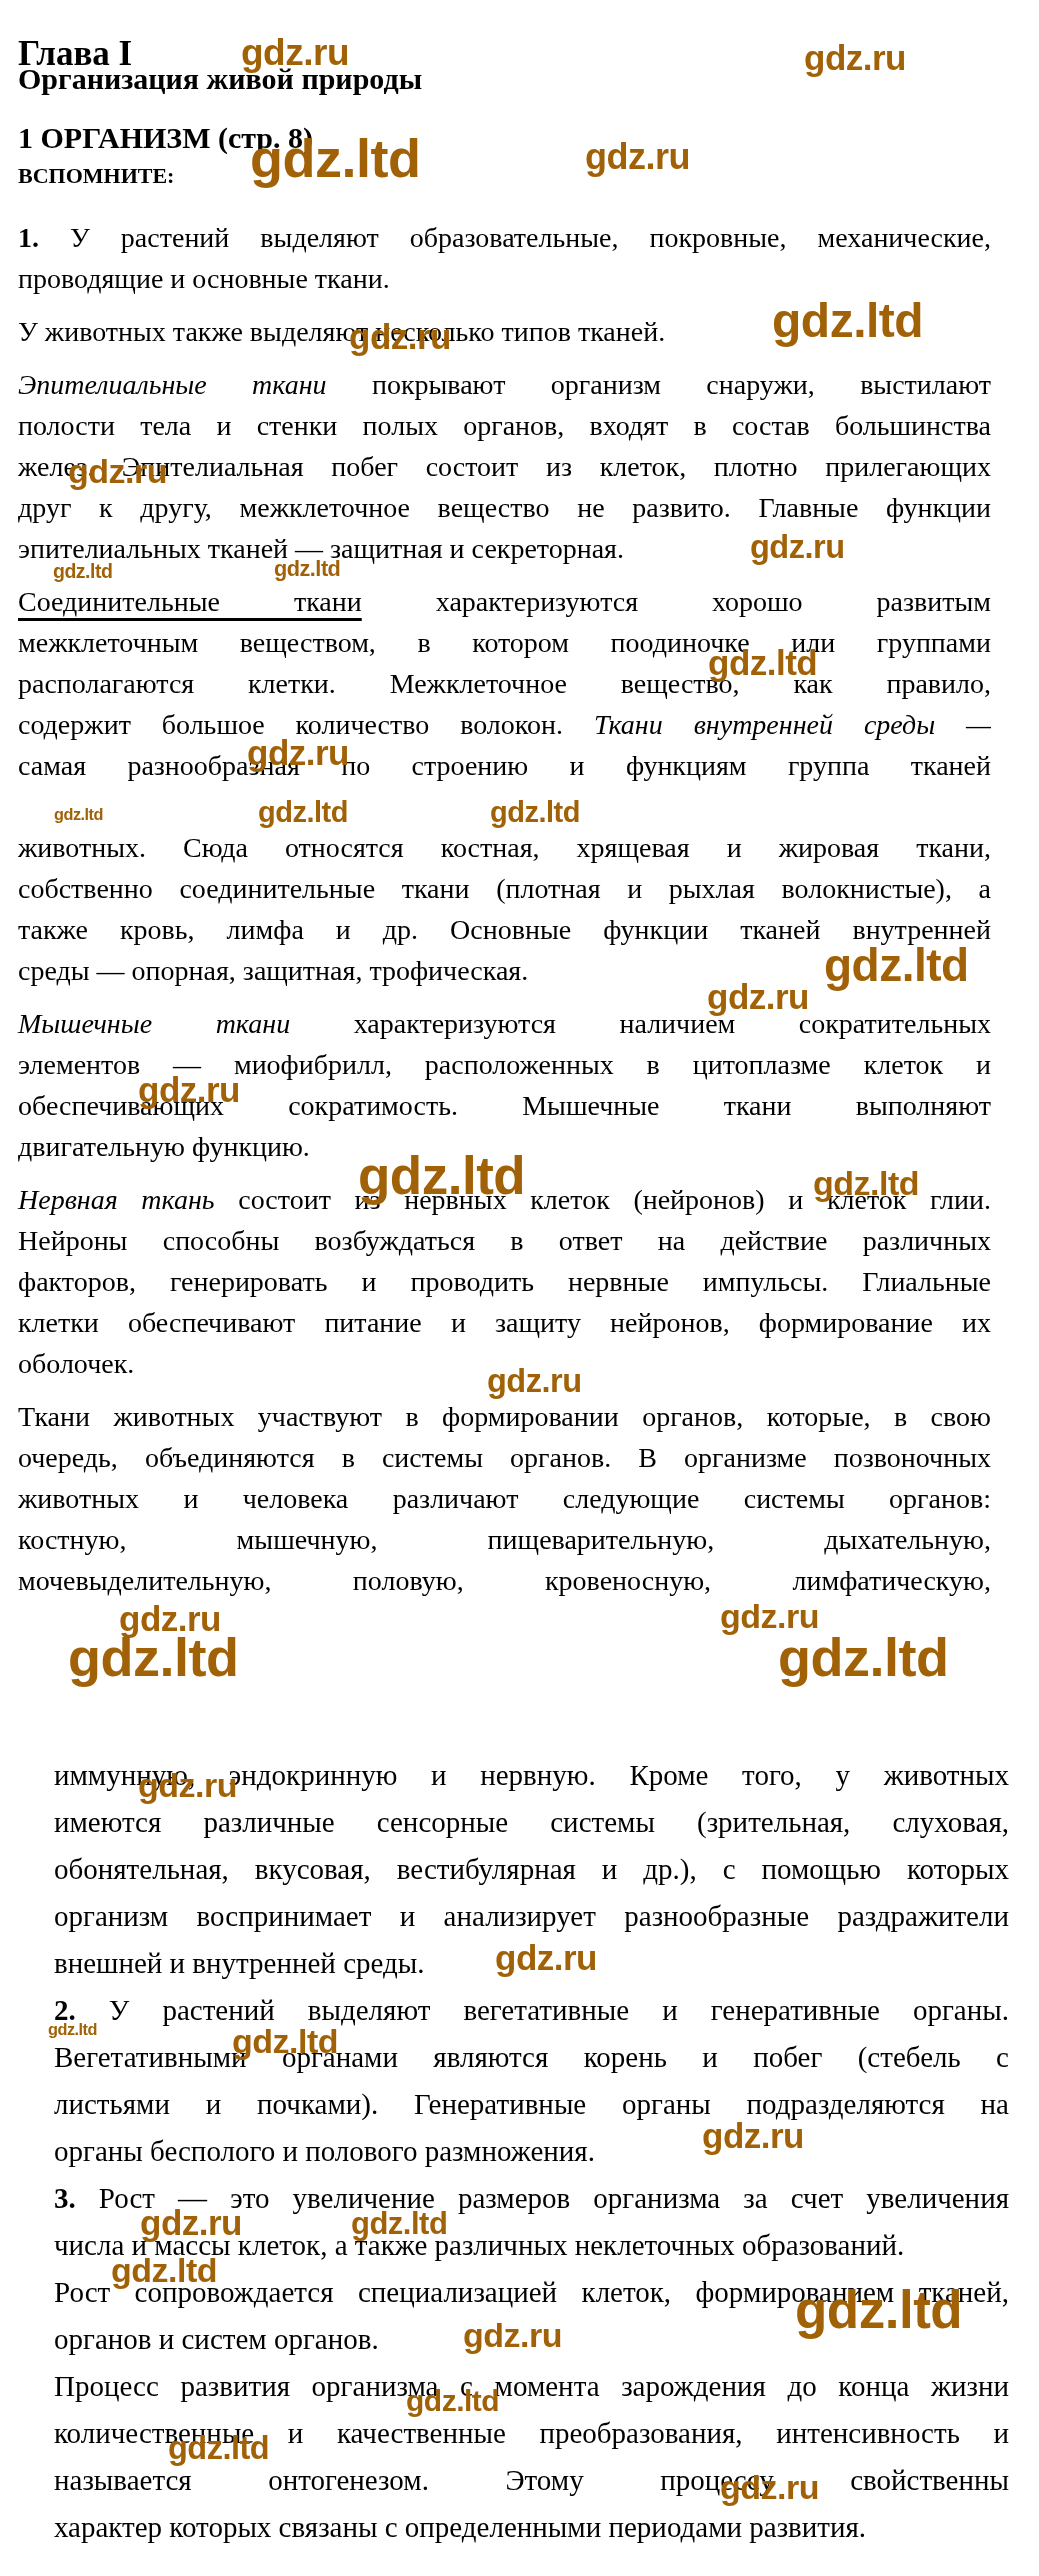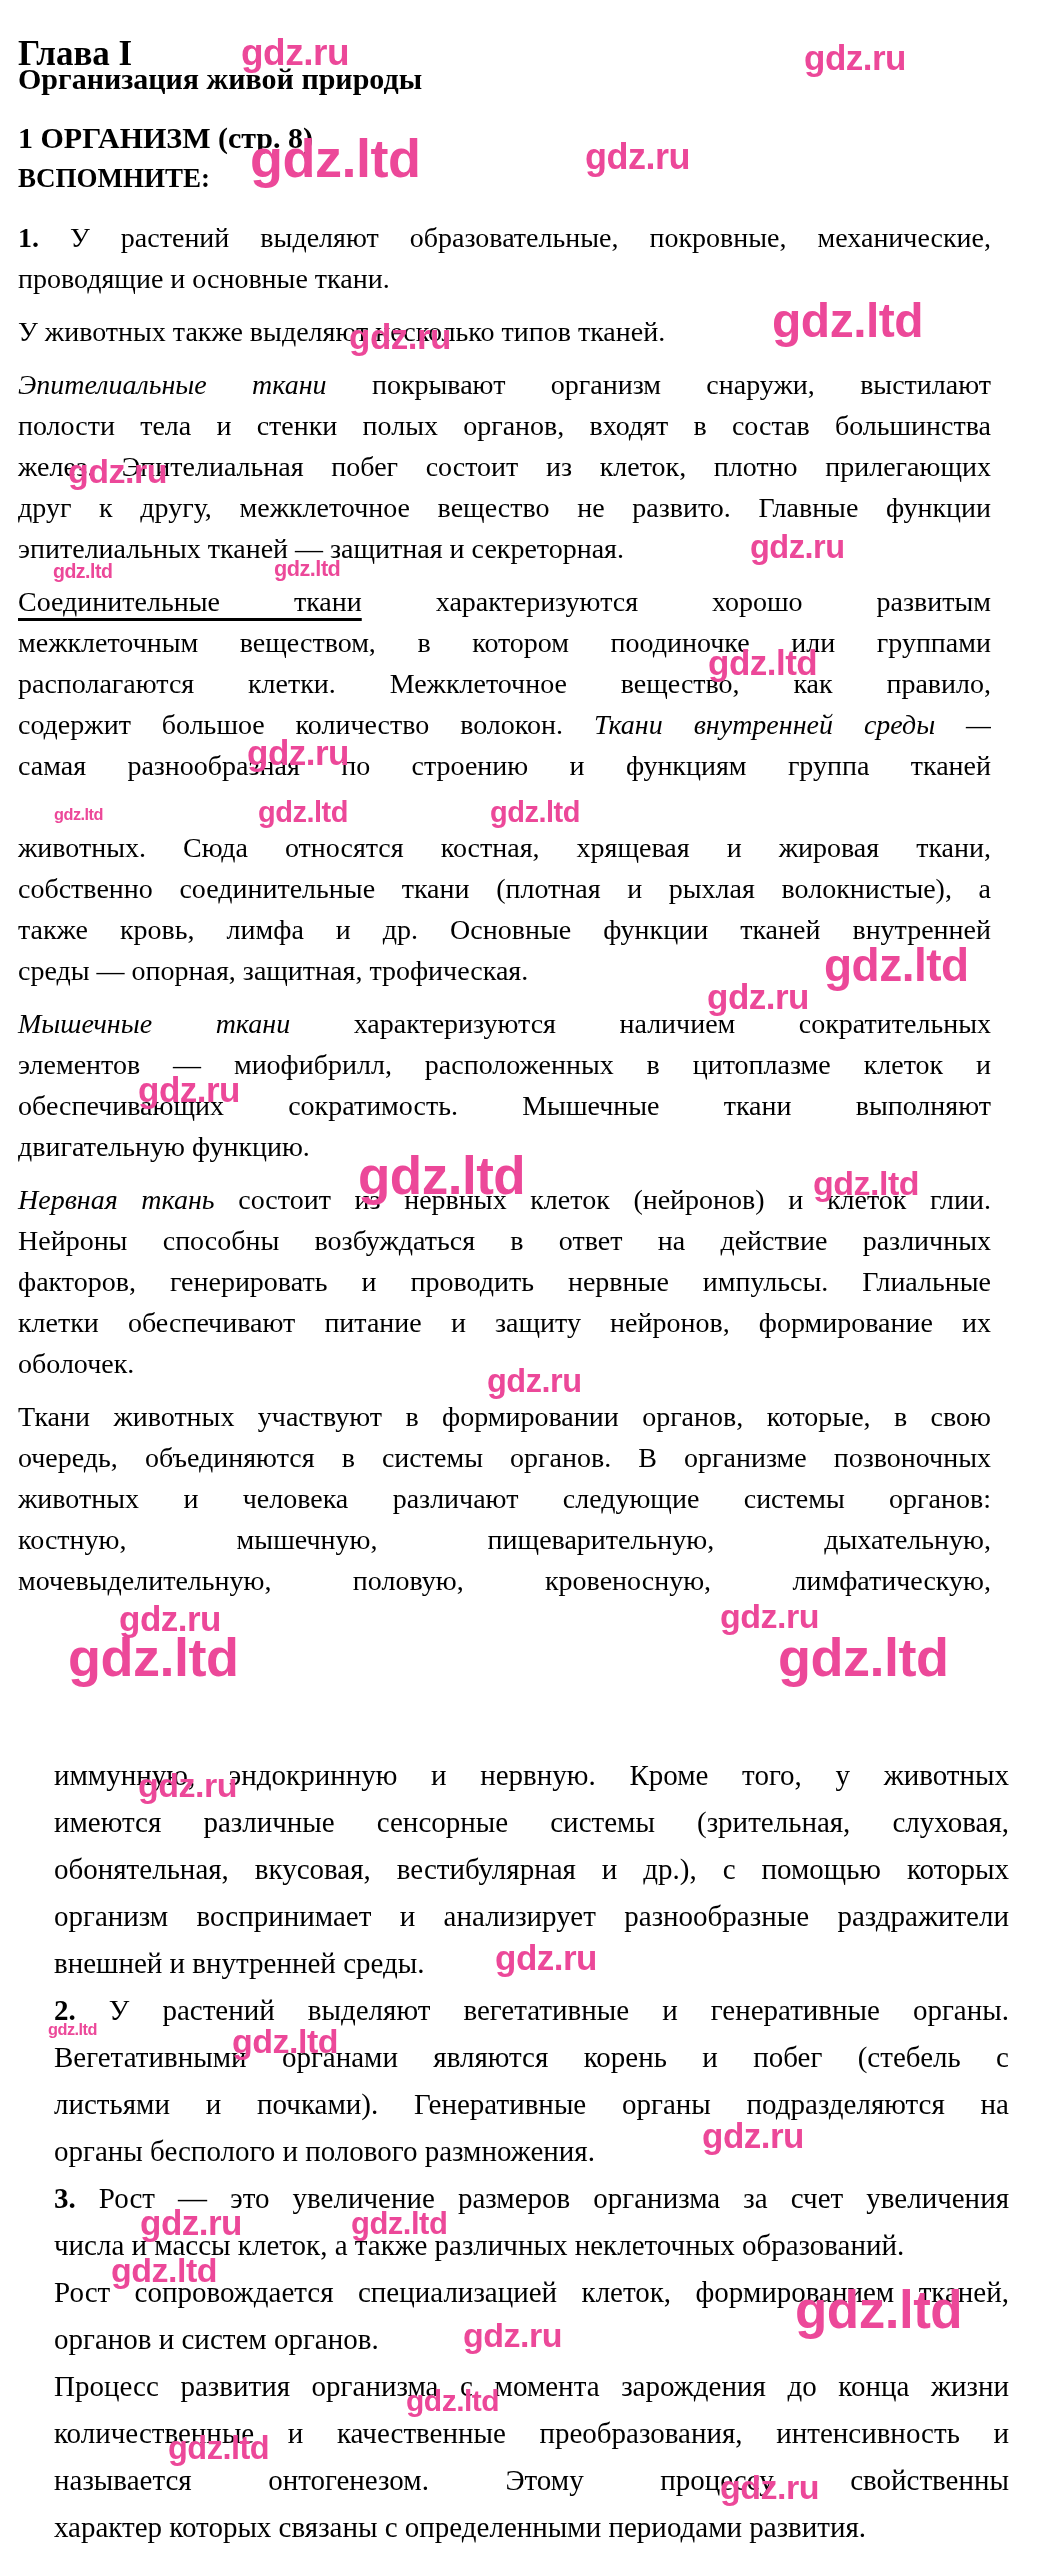--- a/index.html
+++ b/index.html
@@ -10,21 +10,21 @@
     font-family: "Liberation Serif", serif;
     position: relative;
     overflow: hidden;
   }
 
   
   .hdr { position: absolute; left: 18px; font-weight: bold; line-height: 1.05; white-space: nowrap; margin-top: 12px; }
   #chapter   { top: 24px;  font-size: 35px; }
   #subtitle  { top: 51px; font-size: 30px; }
   #section   { top: 110px; font-size: 30px; }
-  #prompt    { top: 152px; font-size: 27px; }
+  #prompt    { top: 152px; font-size: 22px; }
 
   
   .textblock { position: absolute; }
   #upper-block { left: 18px;  top: 217px;  width: 973px; }
   #lower-block { left: 54px; top: 1752px; width: 955px; }
 
   .line {
     text-align: justify;
     text-align-last: justify;
     overflow: visible;
@@ -40,21 +40,21 @@
   .i { font-style: italic; }
   .u { text-decoration: underline; text-decoration-thickness: 2.7px; text-underline-offset: 6.5px; }
 
   
   .wm {
     position: absolute;
     font-family: "Liberation Sans", sans-serif;
     font-weight: 700;
     letter-spacing: -0.5px;
     line-height: 0.78;
-    color: #ec4899;
+    color: #a16207;
     white-space: nowrap;
     z-index: 3;
   }
 </style>
 </head>
 <body>
 
 <div class="hdr" id="chapter">Глава I</div>
 <div class="hdr" id="subtitle">Организация живой природы</div>
 <div class="hdr" id="section">1 ОРГАНИЗМ (стр. 8)</div>

